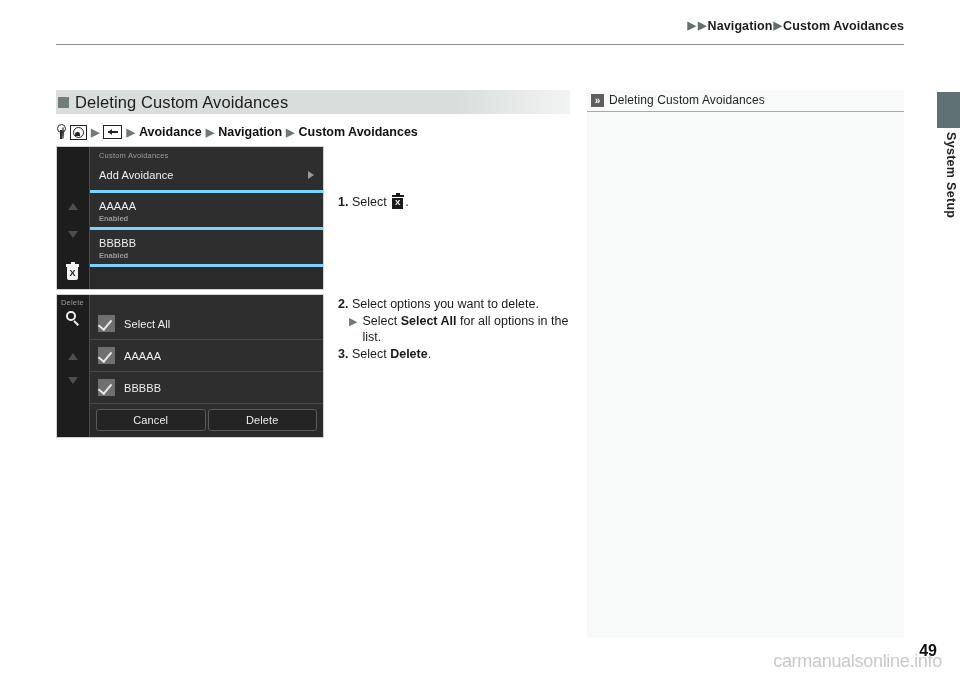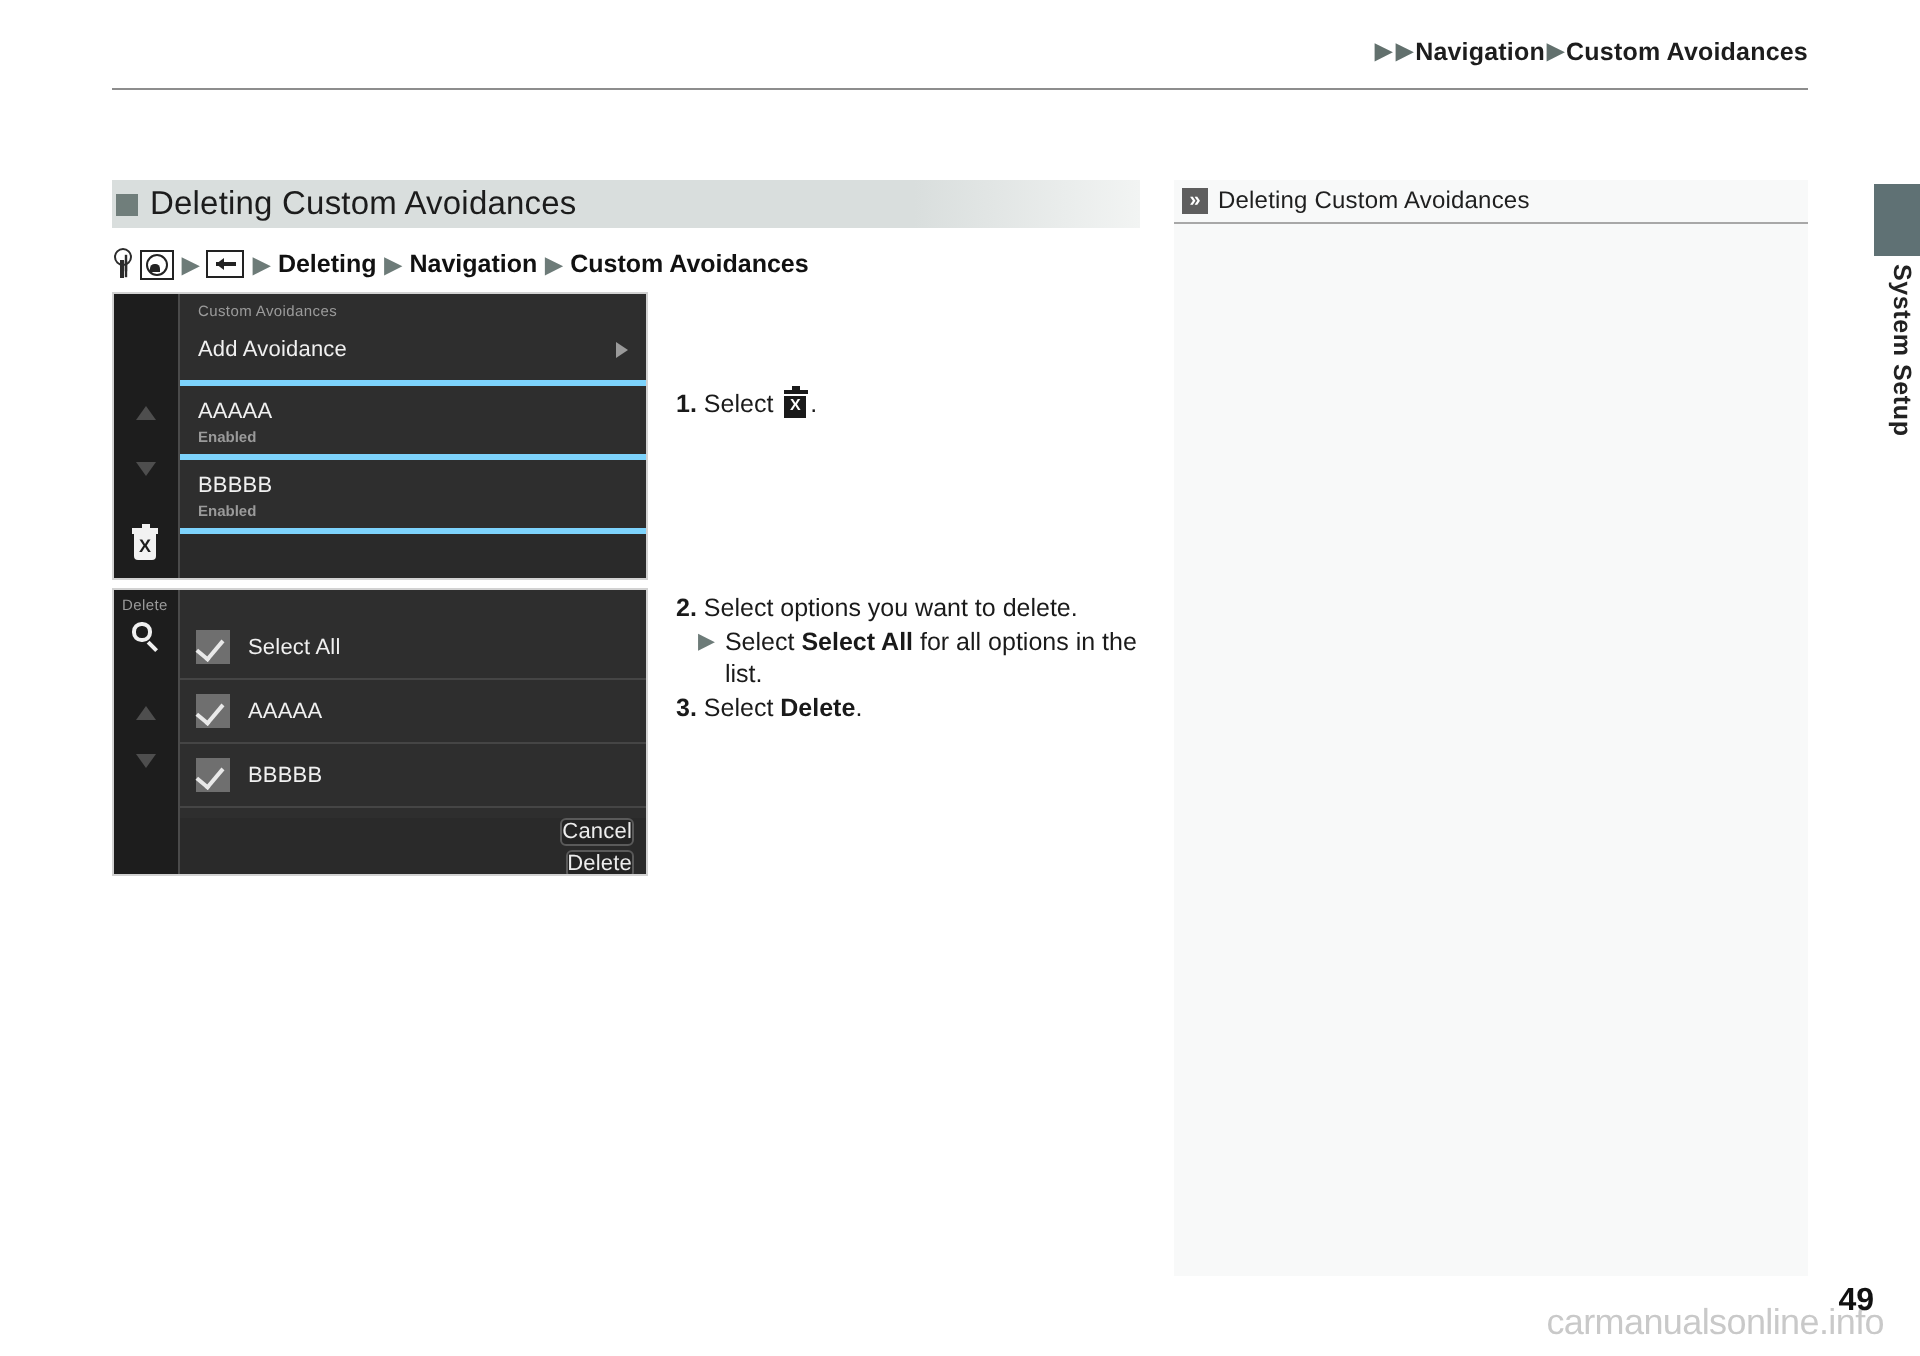--- a/index.html
+++ b/index.html
@@ -213,22 +213,22 @@
   .chk::after {
     content: ""; position: absolute; left: 3px; top: 1.5px;
     width: 6px; height: 11px;
     border: solid #e9e9e9; border-width: 0 2.6px 2.6px 0;
     transform: rotate(40deg);
   }
   .check-row .lbl { font-size: 11px; color: #f0f0f0; letter-spacing: .1px; }
 
   .btn-bar {
     position: absolute; left: 33px; right: 0; bottom: 0; height: 28px;
-    display: flex; align-items: flex-end; gap: 2px;
-    padding: 0 6px 4px 6px; background: #2a2a2a; flex-direction: column;
+    display: flex; align-items: flex-start; gap: 2px;
+    padding: 0 6px 4px 6px; background: #2a2a2a;
   }
   .btn {
     flex: 1 1 0; height: 22px; border: 1px solid #5a5a5a; border-radius: 3px;
     background: #242424; color: #ededed; font-size: 11px;
     display: flex; align-items: center; justify-content: center;
     letter-spacing: .1px;
   }
 
   
   .steps { position: absolute; left: 282px; top: 56px; width: 232px; }
@@ -326,21 +326,21 @@
       <span class="sq"></span>
       <span class="txt">Deleting Custom Avoidances</span>
     </div>
 
     <div class="path-row">
       <span class="ico-key"></span>
       <span class="ico-menu"></span>
       <span class="tri">▶</span>
       <span class="ico-back"></span>
       <span class="tri">▶</span>
-      <span>Deleting</span>
+      <span>Avoidance</span>
       <span class="tri">▶</span>
       <span>Navigation</span>
       <span class="tri">▶</span>
       <span>Custom Avoidances</span>
     </div>
 
     <div class="shot" id="shot-1">
       <div class="shot-rail">
         <div class="arrow-up"></div>
         <div class="arrow-down"></div>

